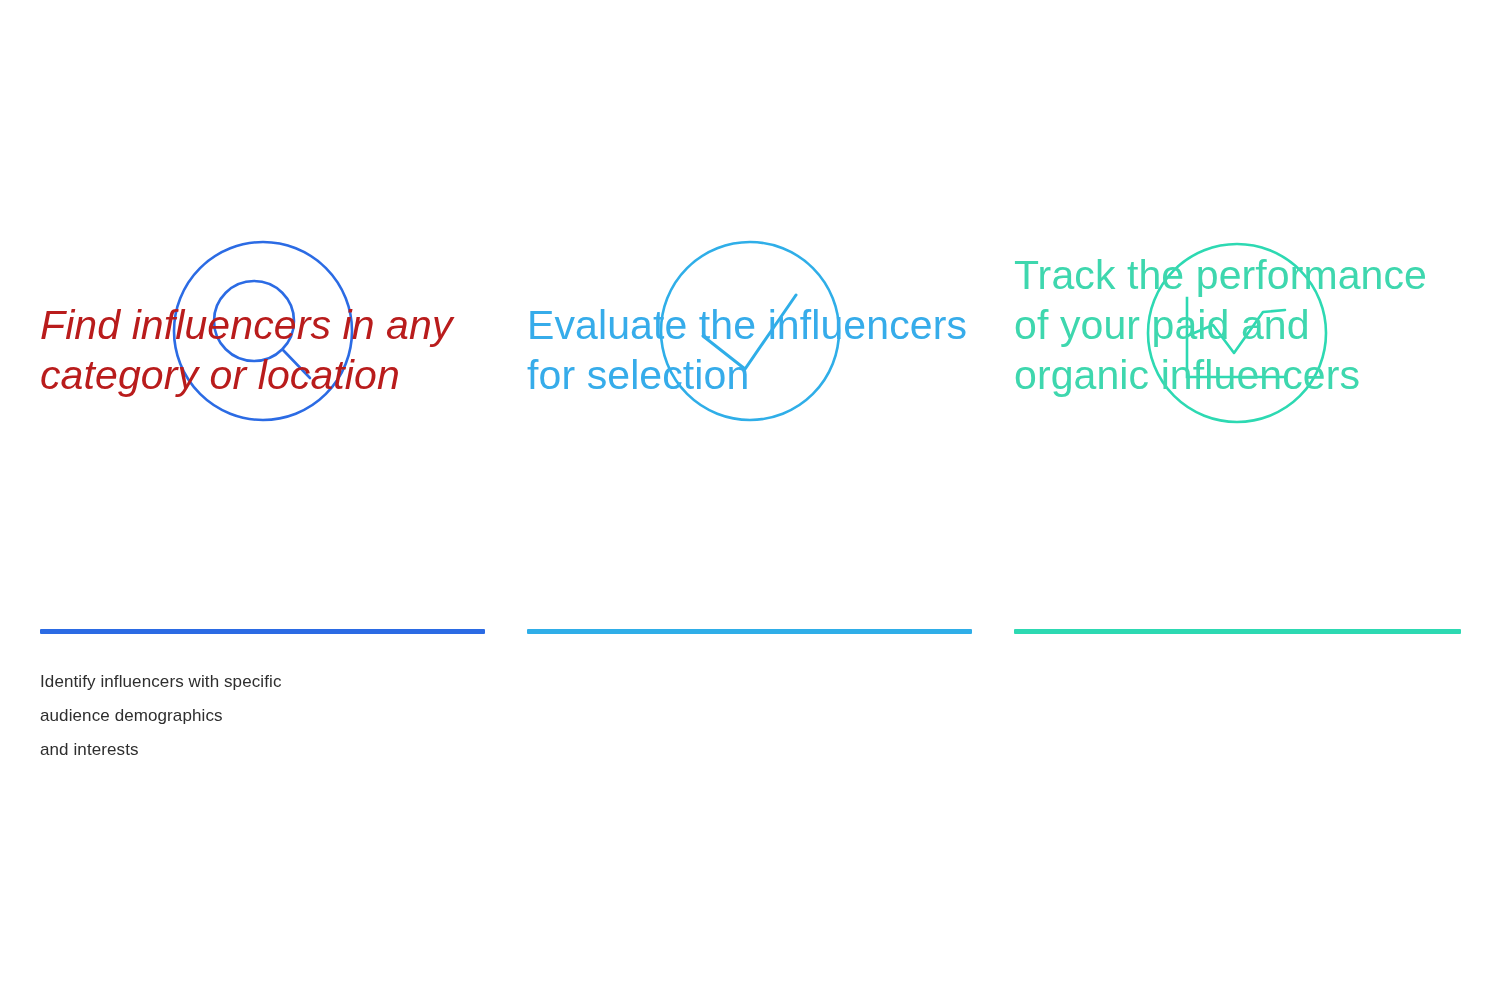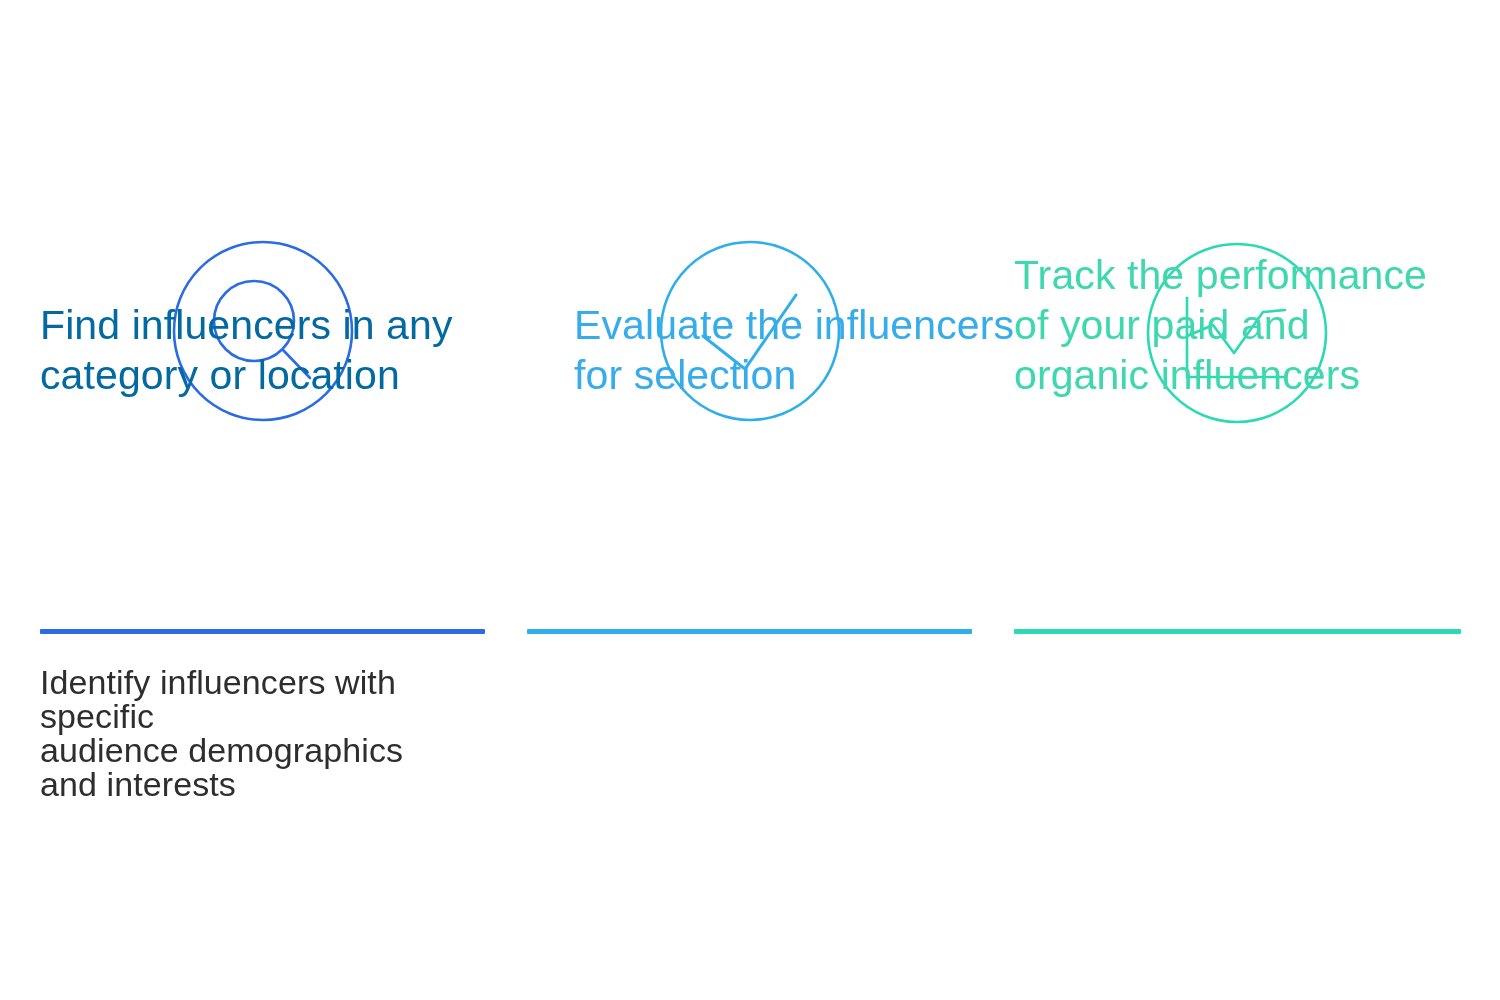--- a/index.html
+++ b/index.html
@@ -60,22 +60,22 @@
   .heading {
     position: absolute;
     left: 0;
     width: 452px;
     font-weight: 300;
     font-size: 41px;
     line-height: 50px;
     letter-spacing: 0.1px;
     white-space: pre-line;
   }
-  .heading.h1 { bottom: 392px; color: #0369a1; }
-  .heading.h2 { bottom: 392px; color: #36ACEA; margin-left: 47px; }
+  .heading.h1 { bottom: 392px; color: #b91c1c; font-style: italic; }
+  .heading.h2 { bottom: 392px; color: #36ACEA; }
   .heading.h3 { bottom: 392px; color: #3ED7AE; }
 
   
   .rule {
     position: absolute;
     left: 0;
     top: 629px;
     height: 5px;
     width: 446px;
     border-radius: 1px;
@@ -84,21 +84,21 @@
   .rule.r2 { background: #2FAEE8; width: 445px; }
   .rule.r3 { background: #2DD9B2; width: 447px; }
 
   
   .body-text {
     position: absolute;
     left: 0;
     top: 665px;
     width: 450px;
     font-weight: 300;
-    font-size: 34px;
+    font-size: 17px;
     line-height: 34px;
     color: #2E2E2E;
     white-space: pre-line;
     letter-spacing: 0.1px;
   }
 </style>
 </head>
 <body>
 
 <div id="canvas">

